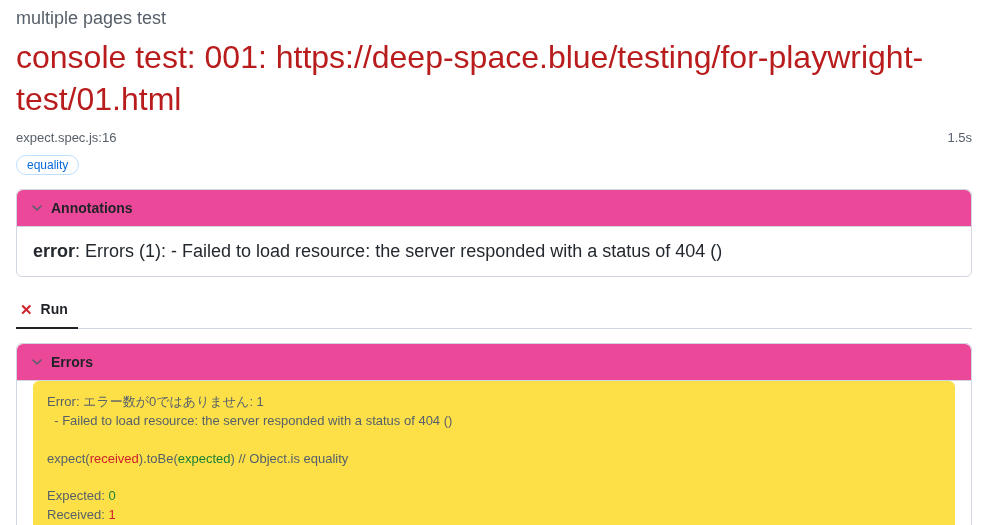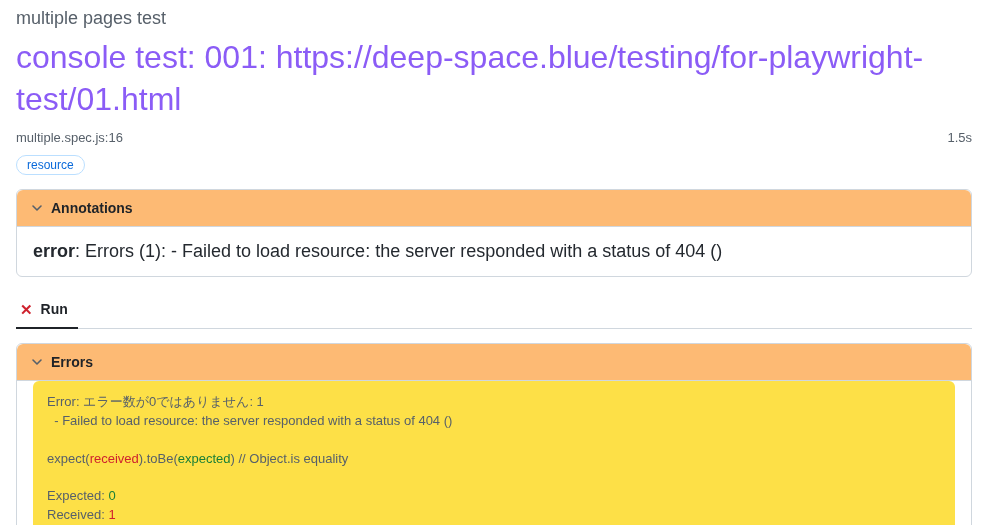--- a/index.html
+++ b/index.html
@@ -13,21 +13,21 @@
   }
   .breadcrumb {
     font-size: 18px;
     color: #57606a;
     margin-bottom: 8px;
   }
   .title {
     font-size: 32px;
     font-weight: 400;
     line-height: 1.3;
-    color: #8b5cf6;
+    color: #b91c1c;
     margin-bottom: 10px;
   }
   .meta-row {
     display: flex;
     justify-content: space-between;
     align-items: center;
     font-size: 13px;
     color: #57606a;
     margin-bottom: 10px;
   }
@@ -45,21 +45,21 @@
     border: 1px solid #d0d7de;
     border-radius: 6px;
     margin-bottom: 16px;
     background: #ffffff;
   }
   .panel-header {
     display: flex;
     align-items: center;
     gap: 8px;
     padding: 10px 14px;
-    background: #fdba74;
+    background: #ec4899;
     border-bottom: 1px solid #d0d7de;
     border-top-left-radius: 6px;
     border-top-right-radius: 6px;
     font-weight: 600;
     font-size: 14px;
     color: #1f2328;
   }
   .panel-body {
     padding: 14px 16px;
     font-size: 18px;
@@ -112,25 +112,25 @@
 </head>
 <body>
 
 
 
 <div class="breadcrumb">multiple pages test</div>
 
 <h1 class="title">console test: 001: https://deep-space.blue/testing/for-playwright-test/01.html</h1>
 
 <div class="meta-row">
-  <span>multiple.spec.js:16</span>
+  <span>expect.spec.js:16</span>
   <span>1.5s</span>
 </div>
 
-<span class="chip">resource</span>
+<span class="chip">equality</span>
 
 <div class="panel">
   <div class="panel-header">
     <span class="chev">
       <svg width="12" height="12" viewBox="0 0 12 12" fill="none">
           <path d="M2 4 L6 8 L10 4" stroke-width="1.6" stroke-linecap="round" stroke-linejoin="round"></path>
         </svg>
     </span>
     <span>Annotations</span>
   </div>

